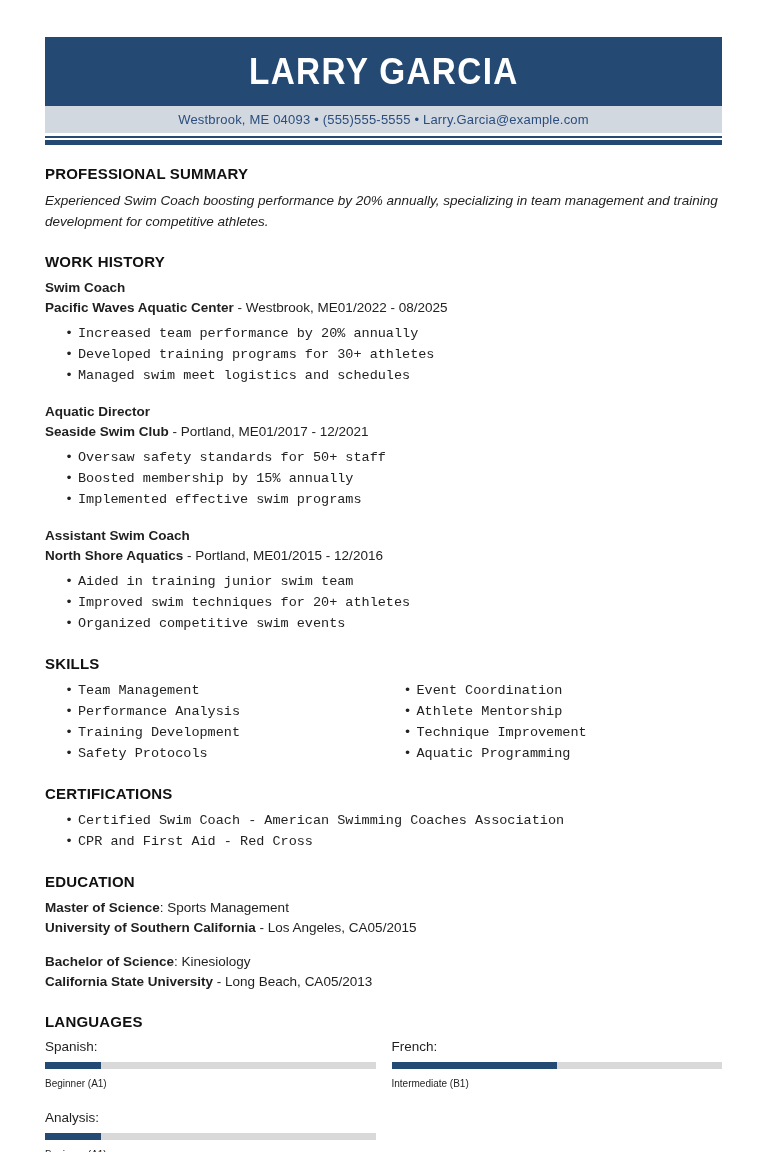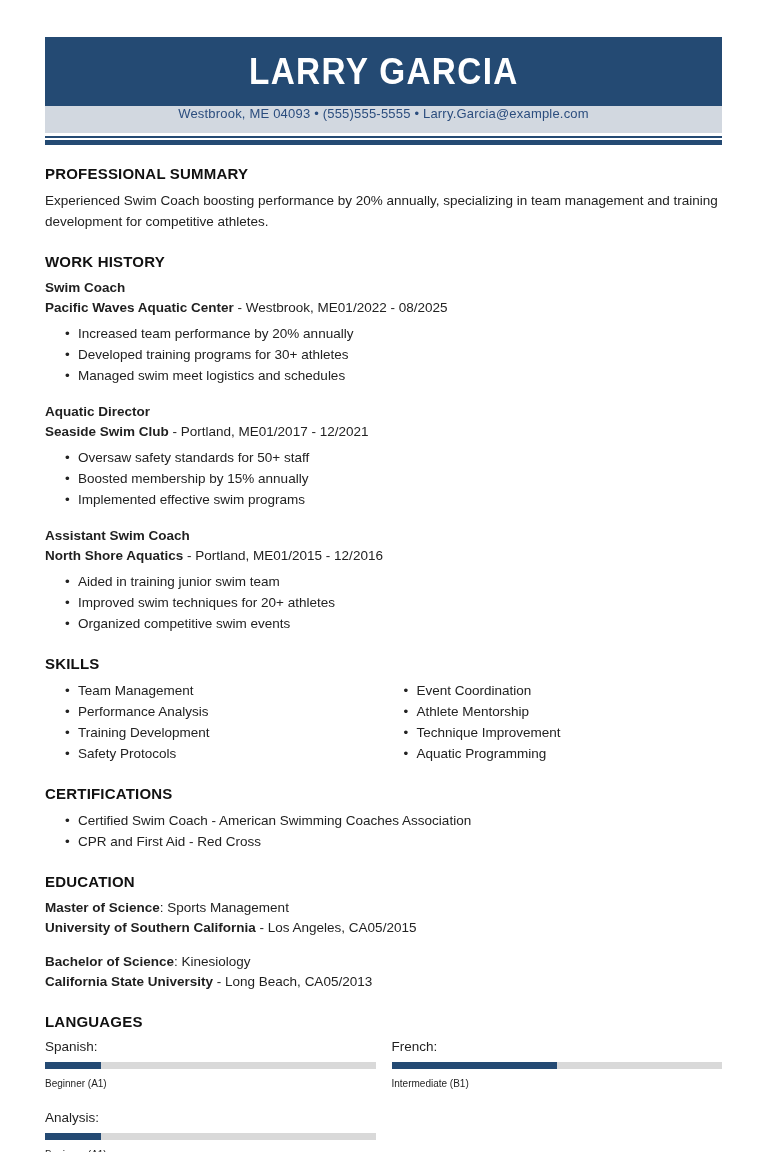--- a/index.html
+++ b/index.html
@@ -17,45 +17,45 @@
     height:69px; background:var(--accent,#244a73);
     display:flex; align-items:center; justify-content:center;
   }
   .name {
     margin:0; color:var(--banner-text,#ffffff);
     font-size:37px; font-weight:700; letter-spacing:1.5px;
     transform:scaleX(0.9); transform-origin:center; white-space:nowrap;
   }
   .contactbar {
     height:27px; background:var(--contact-bg,#d2d8e0);
-    display:flex; justify-content:center;
+    display:flex; align-items:center; justify-content:center;
     font-size:13px; color:var(--contact-text,#2b4d7e); letter-spacing:0.2px;
   }
   .rule-thin  { height:2px; background:var(--accent,#244a73); margin-top:3px; }
   .rule-thick { height:5px; background:var(--accent,#244a73); margin-top:2px; }
 
   
   h2.section-heading {
     font-size:15px; font-weight:700; color:#111111;
     margin:21px 0 8px 0; letter-spacing:0.2px;
   }
   h2.first { margin-top:20px; }
 
-  .body-text { font-size:13.5px; line-height:21px; margin:0; color:#222222; }
+  .body-text { font-size:13.5px; line-height:21px; margin:0; color:#222222;font-style:italic; }
 
   
   .job { margin-bottom:16px; }
   .job-title { font-weight:700; font-size:13.5px; line-height:20px; }
   .split-row { display:flex; justify-content:flex-start; align-items:baseline;
                font-size:13.5px; line-height:20px; }
   .bold { font-weight:700; }
   .dates { font-size:13.5px; color:#222222; white-space:nowrap; }
 
   ul.bullets { margin:5px 0 0 0; padding:0; list-style:none; }
-  ul.bullets li { position:relative; padding-left:33px; font-size:13.5px; line-height:21px; color:#222222; }
+  ul.bullets li { position:relative; padding-left:33px; font-size:13.5px; line-height:21px; color:#222222;font-family:Liberation Mono, monospace; }
   ul.bullets li::before { content:"\2022"; position:absolute; left:20px; }
 
   .skills-grid { display:grid; grid-template-columns:1fr 1fr; }
   .skills-grid ul.bullets { margin-top:0; }
 
   
   .edu { margin-bottom:14px; font-size:13.5px; line-height:20px; }
 
   
   .lang-grid { display:grid; grid-template-columns:1fr 1fr; column-gap:16px; row-gap:12px; margin-top:2px;gap:16px; }

